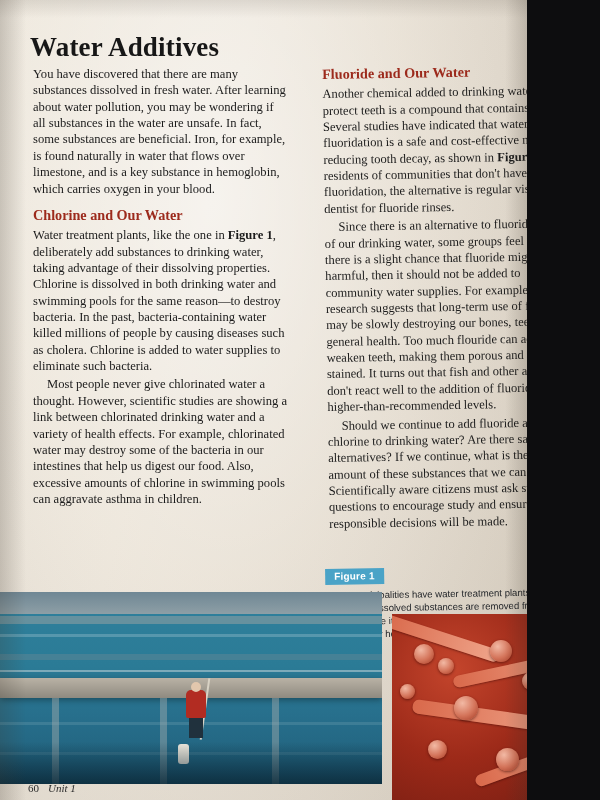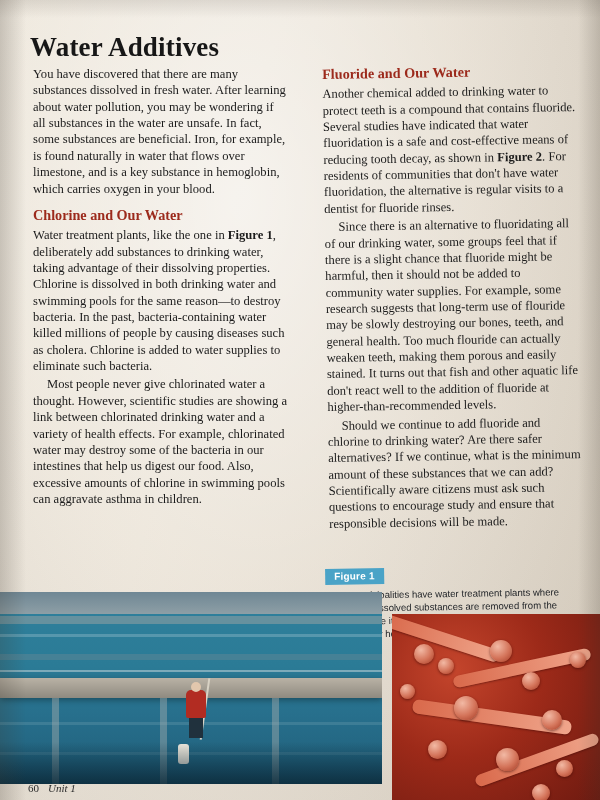--- a/index.html
+++ b/index.html
@@ -2,21 +2,21 @@
 <html><head>
 <meta charset="utf-8">
 <style>
   html, body {
     margin: 0;
     padding: 0;
     background: #0d0d0f;
   }
   .page {
     position: relative;
-    width: 600px;
+    width: 527px;
     height: 800px;
     overflow: hidden;
     background: #e8e2d8;
     font-family: "Liberation Serif", serif;
     color: #1b1b1b;
   }
   
   .paper-tint {
     position: absolute;
     inset: 0;

